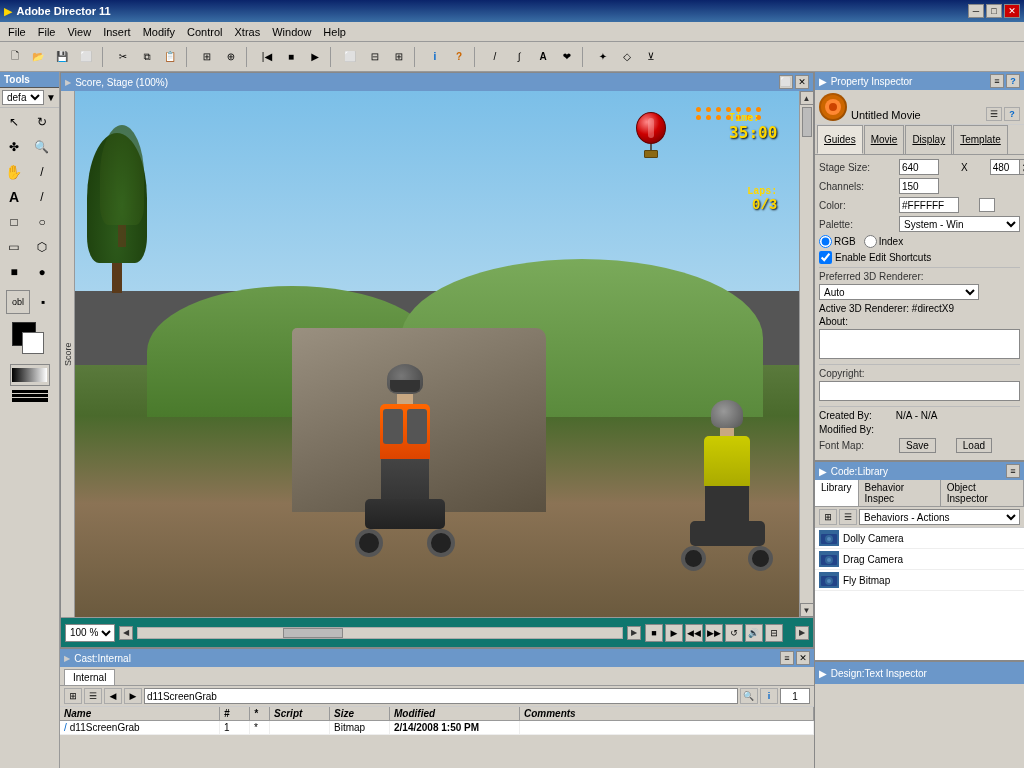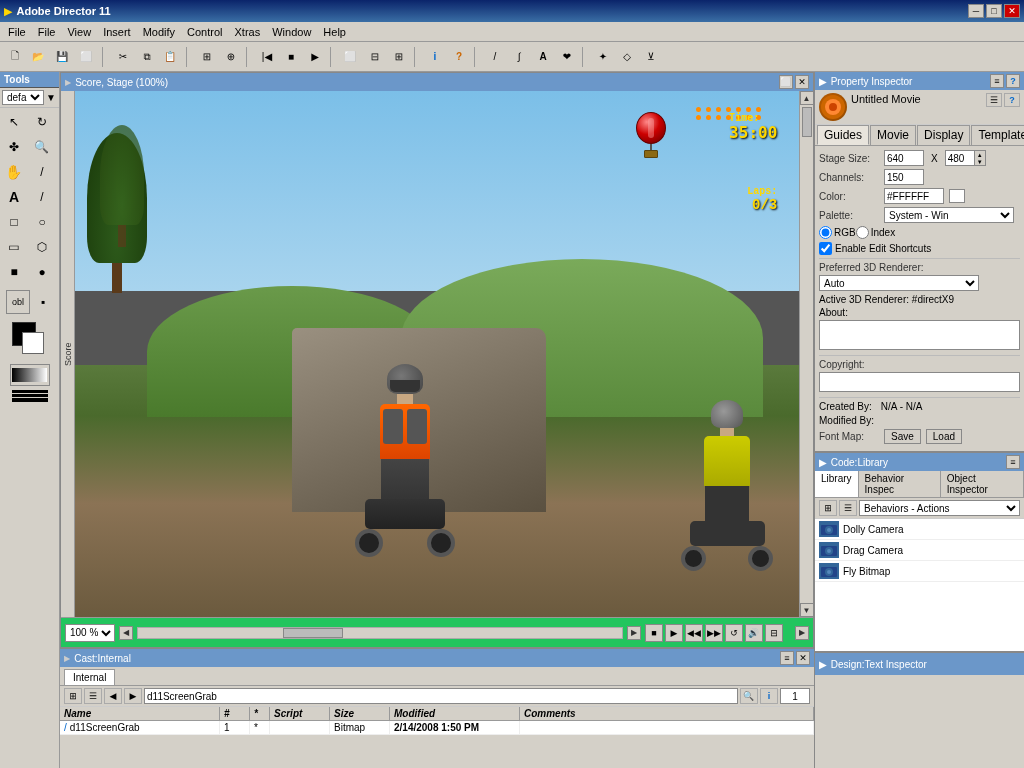--- a/index.html
+++ b/index.html
@@ -186,21 +186,21 @@
       font-size: 9px;
       color: #333;
       padding: 4px 0;
       flex: 1;
       text-align: center;
     }
 
     
     .bottom-controls {
       height: 30px;
-      background: #22c55e;
+      background: #0f766e;
       border-top: 1px solid #999;
       display: flex;
       align-items: center;
       padding: 0 4px;
       gap: 4px;
     }
     .zoom-select { width: 50px; font-size: 10px; border: 1px solid #888; background: white; height: 18px; }
     .playback-btns { display: flex; gap: 2px; align-items: center; }
     .play-btn { width: 18px; height: 18px; background: #d4d0c8; border: 1px solid #888; display: flex; align-items: center; justify-content: center; font-size: 9px; cursor: pointer; }
 
@@ -281,54 +281,54 @@
       color: white;
       font-size: 10px;
       padding: 1px 4px;
       display: flex;
       align-items: center;
       justify-content: space-between;
       height: 18px;
     }
     .pi-movie-row {
       display: flex;
-      align-items: flex-start;
+      align-items: flex-end;
       padding: 3px 4px;
       gap: 4px;
       border-bottom: 1px solid #ccc;
     }
     .pi-movie-icon {
       width: 28px; height: 28px;
       background: radial-gradient(circle at 40% 40%, #cc6600, #884400);
       border-radius: 50%;
       display: flex; align-items: center; justify-content: center;
       color: white; font-size: 10px;
       font-weight: bold;
     }
     .pi-icon-btn { width: 16px; height: 14px; background: #d4d0c8; border: 1px solid #aaa; display: flex; align-items: center; justify-content: center; font-size: 9px; cursor: pointer; }
 
     .pi-tabs {
       display: flex;
       border-bottom: 1px solid #999;
       padding: 0 2px;
       background: #d4d0c8;
     }
-    .pi-tab { padding: 2px 6px; font-size: 12px; border: 1px solid #999; border-bottom: none; background: #d4d0c8; cursor: pointer; margin-right: 1px; }
+    .pi-tab { padding: 8px 6px; font-size: 10px; border: 1px solid #999; border-bottom: none; background: #d4d0c8; cursor: pointer; margin-right: 1px; text-decoration: underline; }
     .pi-tab.active { background: #e8e4dc; border-bottom: 1px solid #e8e4dc; }
 
     .pi-body { padding: 4px; font-size: 10px; }
-    .pi-row { display: flex; align-items: center; margin-bottom: 3px; gap: 5px; }
+    .pi-row { display: flex; align-items: center; margin-bottom: 3px; gap: 20px; }
     .pi-label { min-width: 60px; color: #333; }
     .pi-input { border: 1px solid #888; background: white; height: 16px; font-size: 10px; padding: 0 2px; }
     .pi-input-sm { width: 40px; }
     .pi-select { border: 1px solid #888; background: white; height: 16px; font-size: 10px; }
     .pi-select-lg { width: 130px; }
     .x-label { font-size: 10px; padding: 0 2px; }
 
-    .pi-radio-row { display: flex; align-items: center; margin: 3px 0; }
+    .pi-radio-row { display: flex; align-items: center; gap: 8px; margin: 3px 0; }
     .pi-radio { display: flex; align-items: center; gap: 2px; }
     .pi-checkbox-row { display: flex; align-items: center; gap: 3px; margin: 2px 0; }
 
     .pi-section-label { font-size: 10px; color: #333; margin: 3px 0 2px 0; }
     .pi-dropdown-row { display: flex; gap: 2px; margin-bottom: 3px; }
 
     .pi-textarea { width: 100%; height: 30px; border: 1px solid #888; font-size: 10px; resize: none; background: white; }
     .pi-text-sm { height: 20px; }
 
     .pi-divider { border: none; border-top: 1px solid #bbb; margin: 3px 0; }

